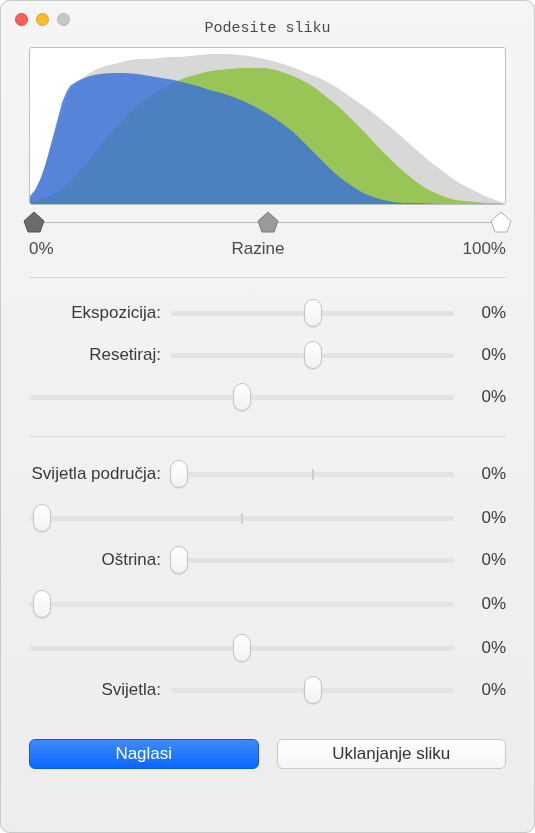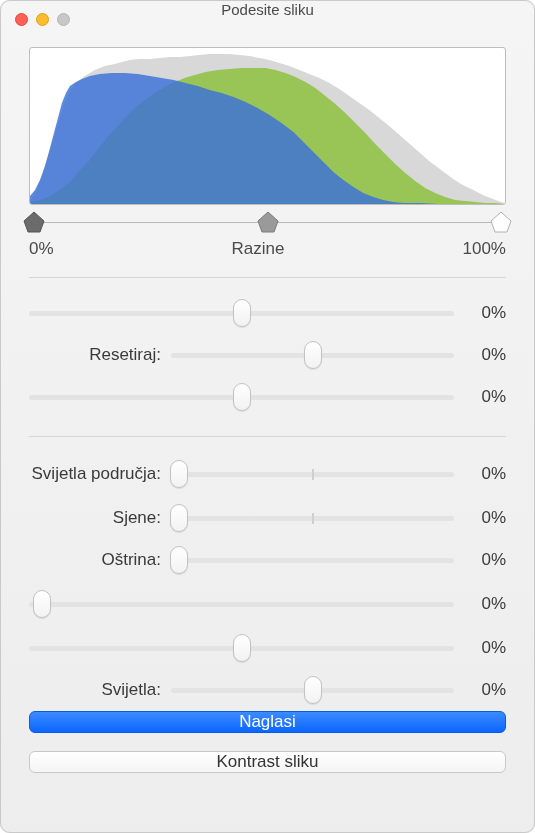--- a/index.html
+++ b/index.html
@@ -21,23 +21,24 @@
       background: linear-gradient(#f5f5f5, #ededed);
       border: 1px solid #c9c9c9;
       border-radius: 10px;
       box-shadow: 0 0 1px rgba(0,0,0,.3);
       position: relative;
       padding-top: 0;
     }
     .titlebar {
       height: 36px;
       display: flex;
-      align-items: flex-start;
+      align-items: flex-end;
       position: relative;
       padding: 0 8px;
+      font-family: Liberation Mono, monospace;
     }
     .traffic {
       display: flex;
       gap: 8px;
       position: absolute;
       left: 14px;
       top: 12px;
     }
     .dot {
       width: 13px;
@@ -165,21 +166,21 @@
     .slider-value {
       width: 52px;
       text-align: right;
       font-size: 17px;
       color: #3a3a3a;
       padding-left: 10px;
     }
     .buttons {
       display: flex;
       gap: 18px;
-      flex-direction: column;
+      margin-top: 28px;
     }
     .btn {
       flex: 1;
       height: 30px;
       border-radius: 6px;
       font-size: 17px;
       display: flex;
       align-items: center;
       justify-content: center;
       cursor: default;
@@ -240,20 +241,21 @@
     <div class="levels-labels">
       <span>0%</span>
       <span>Razine</span>
       <span>100%</span>
     </div>
 
     <div id="groups-container">
         <hr class="separator">
         <div class="sliders">
           <div class="slider-row">
+            <div class="slider-label">Ekspozicija:</div>
             <div class="slider-wrap">
               <div class="slider-track">
                 <div class="slider-tick"></div>
               </div>
               <div class="slider-thumb" style="left: 50%;"></div>
             </div>
             <div class="slider-value">0%</div>
           </div>
           <div class="slider-row">
             <div class="slider-label">Resetiraj:</div>
@@ -281,21 +283,20 @@
             <div class="slider-label">Svijetla područja:</div>
             <div class="slider-wrap">
               <div class="slider-track">
                 <div class="slider-tick"></div>
               </div>
               <div class="slider-thumb" style="left: 3%;"></div>
             </div>
             <div class="slider-value">0%</div>
           </div>
           <div class="slider-row">
-            <div class="slider-label">Sjene:</div>
             <div class="slider-wrap">
               <div class="slider-track">
                 <div class="slider-tick"></div>
               </div>
               <div class="slider-thumb" style="left: 3%;"></div>
             </div>
             <div class="slider-value">0%</div>
           </div>
           <div class="slider-row">
             <div class="slider-label">Oštrina:</div>
@@ -329,17 +330,17 @@
               </div>
               <div class="slider-thumb" style="left: 50%;"></div>
             </div>
             <div class="slider-value">0%</div>
           </div>
         </div>
       </div>
 
     <div class="buttons">
       <div class="btn primary">Naglasi</div>
-      <div class="btn secondary">Kontrast sliku</div>
+      <div class="btn secondary">Uklanjanje sliku</div>
     </div>
 
   </div>
 </div>
 
 </body></html>

